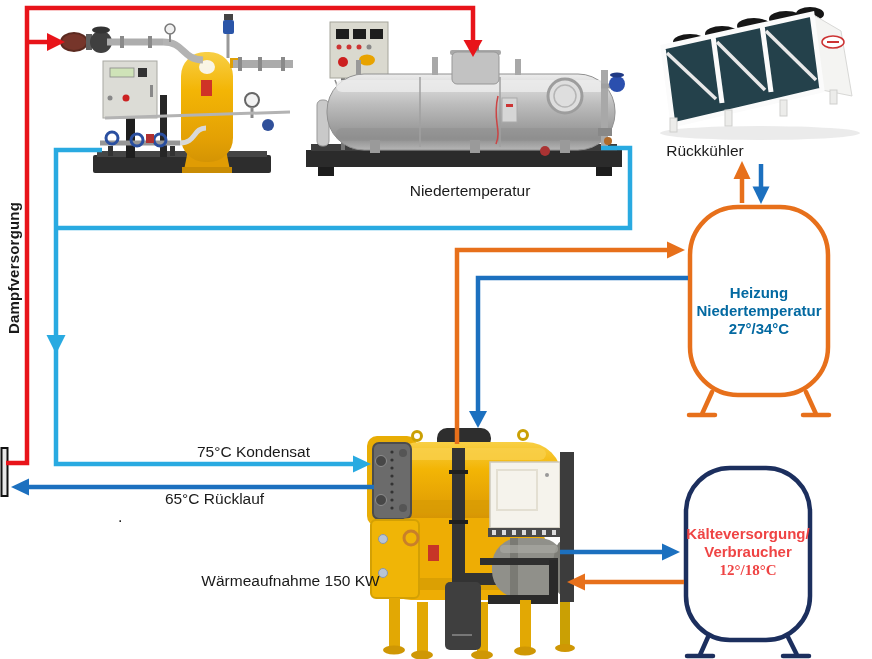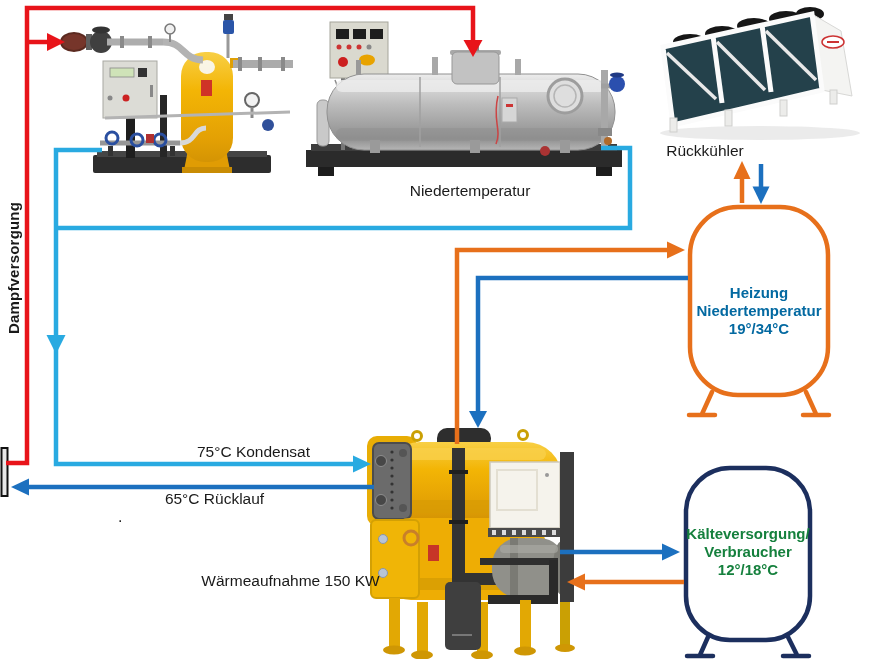--- a/index.html
+++ b/index.html
@@ -6,21 +6,21 @@
   #canvas{
     position:relative;width:872px;height:659px;background:#ffffff;overflow:hidden;
     font-family:"Liberation Sans",sans-serif;color:#1a1a1a;
   }
   #canvas svg{position:absolute;left:0;top:0;}
   .lbl{position:absolute;font-size:15.5px;line-height:19px;text-align:center;color:#1a1a1a;white-space:nowrap;}
   .lbl-vert{position:absolute;width:160px;height:20px;left:-65px;top:258px;transform:rotate(-90deg);
     text-align:center;font-size:15px;font-weight:600;letter-spacing:.2px;}
   .vessel-text{position:absolute;font-weight:bold;font-size:15px;line-height:18px;text-align:center;white-space:nowrap;}
   .vt-orange{color:#0369a1;}
-  .vt-navy{color:#15803d;}
+  .vt-navy{color:#ef4444;}
   .tiny-dot{position:absolute;font-size:16px;color:#222;}
 </style>
 </head>
 <body>
 
 <div id="canvas">
 
 <svg width="872" height="659" viewBox="0 0 872 659">
   <defs>
     <linearGradient id="gSteel" x1="0" y1="0" x2="0" y2="1">
@@ -308,19 +308,19 @@
 
 <div class="lbl" style="left:112px;top:489px;width:205px;">65°C Rücklauf</div>
 
 
 <div class="lbl" style="left:183px;top:571px;width:215px;">Wärmeaufnahme 150 KW</div>
 
 <div class="tiny-dot" style="left:118px;top:508px;">.</div>
 
 <div class="vessel-text vt-orange" style="left:690px;top:284px;width:138px;">Heizung</div>
 <div class="vessel-text vt-orange" style="left:690px;top:302px;width:138px;">Niedertemperatur</div>
-<div class="vessel-text vt-orange" style="left:690px;top:320px;width:138px;">19°/34°C</div>
+<div class="vessel-text vt-orange" style="left:690px;top:320px;width:138px;">27°/34°C</div>
 
 <div class="vessel-text vt-navy" style="left:686px;top:525px;width:124px;">Kälteversorgung/</div>
 <div class="vessel-text vt-navy" style="left:686px;top:543px;width:124px;">Verbraucher</div>
-<div class="vessel-text vt-navy" style="left:686px;top:561px;width:124px;">12°/18°C</div>
+<div class="vessel-text vt-navy" style="left:686px;top:561px;width:124px;font-family:Liberation Serif, serif;">12°/18°C</div>
 
 </div>
 
 </body></html>

